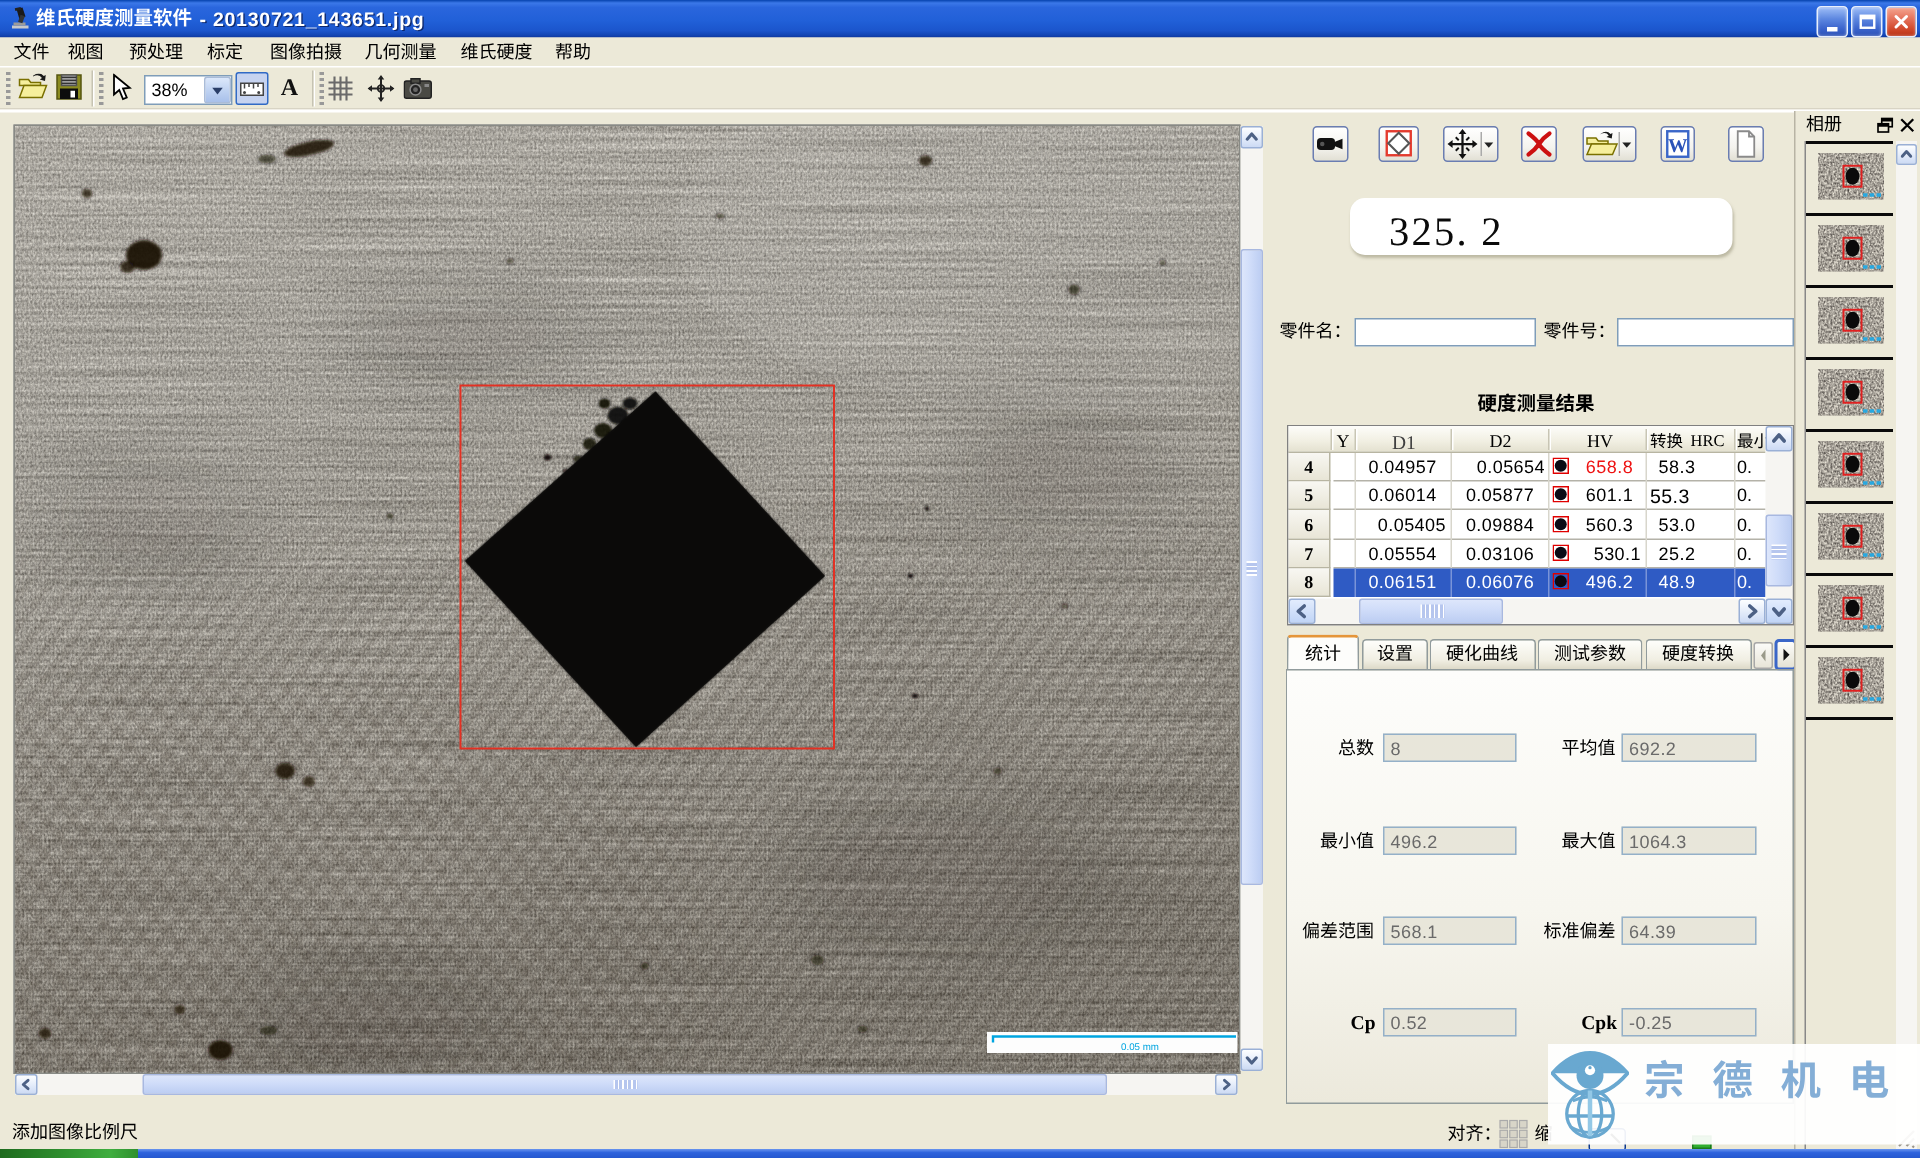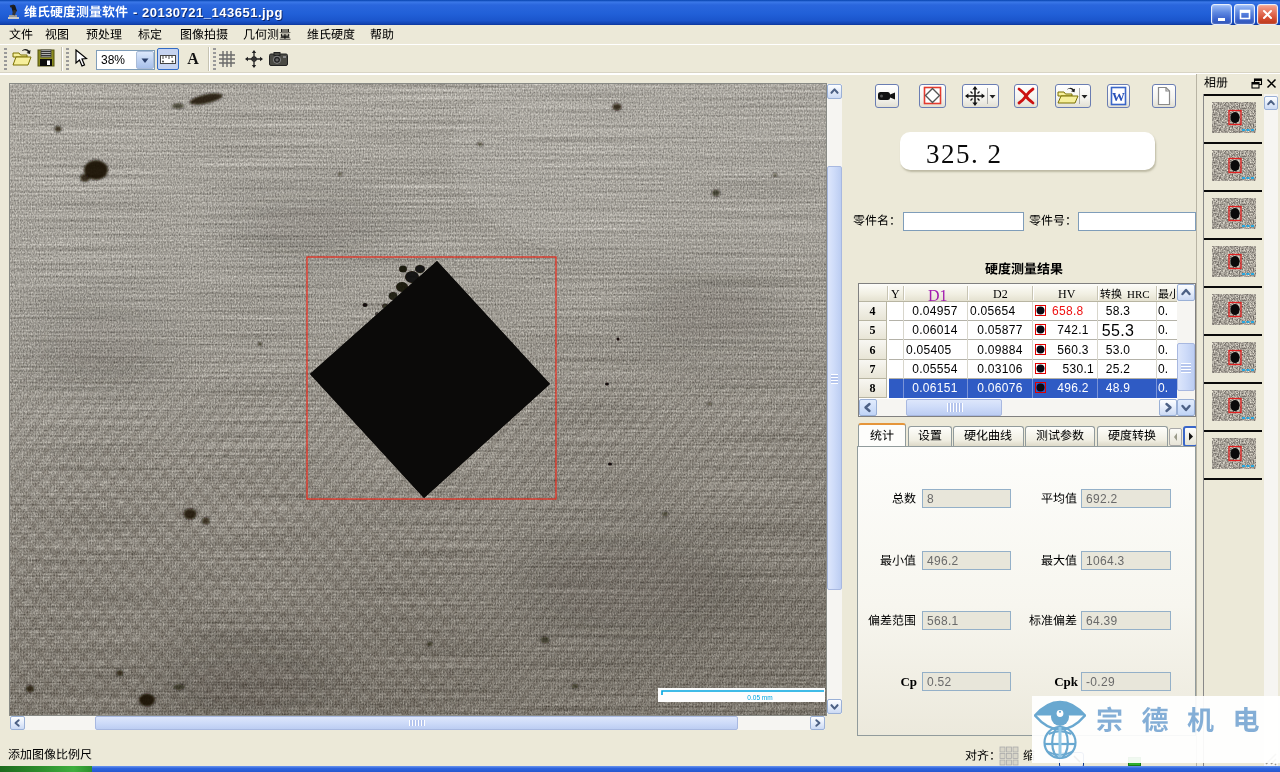--- a/index.html
+++ b/index.html
@@ -399,21 +399,21 @@
   </div>
 <div class="abs" style="left:858px;top:283px;width:338px;height:134px;border:1px solid #808080;background:#fff"></div>
 <div class="abs" style="left:859px;top:284px;width:318px;height:18px;background:linear-gradient(180deg,#fdfdfa,#f1efe2 60%,#e4e1d0);border-bottom:1px solid #b8b5a2"></div>
 <div class="abs" style="left:887px;top:286px;width:1px;height:14px;background:#c8c5b4;box-shadow:1px 0 0 #fff"></div>
 <div class="abs" style="left:903px;top:286px;width:1px;height:14px;background:#c8c5b4;box-shadow:1px 0 0 #fff"></div>
 <div class="abs" style="left:967px;top:286px;width:1px;height:14px;background:#c8c5b4;box-shadow:1px 0 0 #fff"></div>
 <div class="abs" style="left:1032px;top:286px;width:1px;height:14px;background:#c8c5b4;box-shadow:1px 0 0 #fff"></div>
 <div class="abs" style="left:1097px;top:286px;width:1px;height:14px;background:#c8c5b4;box-shadow:1px 0 0 #fff"></div>
 <div class="abs" style="left:1156px;top:286px;width:1px;height:14px;background:#c8c5b4;box-shadow:1px 0 0 #fff"></div>
 <div class="abs" style="left:891px;top:287px;font-size:12px;font-family:'Liberation Serif';color:#000">Y</div>
-<div class="abs" style="left:928px;top:287px;font-size:16px;font-family:'Liberation Serif';color:#a21caf">D1</div>
+<div class="abs" style="left:928px;top:287px;font-size:13px;font-family:'Liberation Serif';color:#404040">D1</div>
 <div class="abs" style="left:993px;top:287px;font-size:12px;font-family:'Liberation Serif';color:#000">D2</div>
 <div class="abs" style="left:1058px;top:287px;font-size:12px;font-family:'Liberation Serif';color:#000">HV</div>
 <div style="position:absolute;left:1100px;top:288px;">
     <svg width="22" height="13" viewBox="0 0 22.0 12.6" style="overflow:visible" fill="#000" xmlns="http://www.w3.org/2000/svg">
       <path transform="translate(0.0,9.7)" d="M0.9 -3.7C1 -3.7 1.3 -3.8 1.7 -3.8H2.7V-2.2L0.4 -1.8L0.6 -1L2.7 -1.4V0.8H3.5V-1.6L4.9 -1.9L4.9 -2.6L3.5 -2.3V-3.8H4.6V-4.6H3.5V-6.2H2.7V-4.6H1.6C1.9 -5.3 2.3 -6.2 2.6 -7.2H4.6V-8H2.8C2.9 -8.3 3 -8.7 3.1 -9.1L2.3 -9.2C2.2 -8.8 2.1 -8.4 2 -8H0.5V-7.2H1.8C1.6 -6.3 1.3 -5.5 1.2 -5.3C1 -4.8 0.8 -4.4 0.6 -4.4C0.7 -4.2 0.8 -3.8 0.9 -3.7ZM4.7 -5.9V-5.1H6.3C6.1 -4.3 5.8 -3.6 5.6 -3.1H8.8C8.4 -2.5 8 -1.8 7.5 -1.3C7.1 -1.5 6.7 -1.8 6.4 -2L5.8 -1.4C7 -0.8 8.3 0.2 8.9 0.9L9.5 0.3C9.1 -0.1 8.7 -0.4 8.1 -0.8C8.8 -1.7 9.6 -2.8 10.1 -3.6L9.5 -3.9L9.4 -3.8H6.8L7.1 -5.1H10.5V-5.9H7.4L7.7 -7.2H10.2V-8H7.9L8.2 -9.1L7.4 -9.2L7.1 -8H5.1V-7.2H6.9L6.5 -5.9Z"></path>
       <path transform="translate(11.0,9.7)" d="M1.8 -9.2V-7H0.5V-6.2H1.8V-3.8C1.3 -3.6 0.8 -3.5 0.4 -3.4L0.6 -2.6L1.8 -3V-0.1C1.8 0 1.7 0 1.6 0C1.5 0.1 1.1 0.1 0.7 0C0.8 0.3 0.9 0.6 1 0.8C1.6 0.9 2 0.8 2.3 0.7C2.5 0.5 2.6 0.3 2.6 -0.1V-3.2L3.8 -3.6L3.7 -4.4L2.6 -4V-6.2H3.6V-7H2.6V-9.2ZM5.9 -7.6H8.2C7.9 -7.2 7.6 -6.8 7.3 -6.5H5C5.4 -6.8 5.6 -7.2 5.9 -7.6ZM3.7 -3.2V-2.5H6.3C5.9 -1.5 5 -0.5 3.1 0.3C3.2 0.5 3.5 0.7 3.6 0.9C5.5 0 6.5 -1 7 -2C7.7 -0.7 8.8 0.3 10.1 0.8C10.2 0.6 10.5 0.4 10.7 0.2C9.3 -0.3 8.2 -1.3 7.6 -2.5H10.4V-3.2H9.7V-6.5H8.2C8.7 -6.9 9.1 -7.5 9.4 -7.9L8.8 -8.3L8.7 -8.3H6.3C6.5 -8.6 6.6 -8.8 6.7 -9.1L5.9 -9.3C5.5 -8.3 4.8 -7.2 3.7 -6.3C3.9 -6.2 4.1 -5.9 4.3 -5.7L4.5 -5.9V-3.2ZM5.3 -3.2V-5.8H6.7V-4.6C6.7 -4.2 6.7 -3.7 6.6 -3.2ZM8.9 -3.2H7.4C7.5 -3.7 7.5 -4.2 7.5 -4.6V-5.8H8.9Z"></path>
     </svg>
     <span style="position:absolute;left:27px;top:0px;font-size:11px;font-family:'Liberation Serif'">HRC</span>
   </div>
 <div style="position:absolute;left:1158px;top:288px;">
@@ -423,52 +423,52 @@
     </svg>
   </div>
 <div class="abs" style="left:859px;top:302px;width:28px;height:19px;background:linear-gradient(180deg,#f8f7f2,#e8e5d6);border-bottom:1px solid #b8b5a2;border-right:1px solid #b8b5a2;font-size:12px;font-weight:bold;font-family:'Liberation Serif';text-align:center;line-height:19px">4</div>
 <div class="abs" style="left:889px;top:320px;width:288px;height:1px;background:#b4b2a8"></div>
 <div class="abs" style="left:903px;top:302px;width:1px;height:19px;background:#d8d6cc"></div>
 <div class="abs" style="left:967px;top:302px;width:1px;height:19px;background:#d8d6cc"></div>
 <div class="abs" style="left:1032px;top:302px;width:1px;height:19px;background:#d8d6cc"></div>
 <div class="abs" style="left:1097px;top:302px;width:1px;height:19px;background:#d8d6cc"></div>
 <div class="abs" style="left:1156px;top:302px;width:1px;height:19px;background:#d8d6cc"></div>
 <div class="abs" style="left:906px;top:302px;width:58px;height:19px;font-size:12px;color:#000;text-align:center;line-height:19px;letter-spacing:0.3px">0.04957</div>
-<div class="abs" style="left:970px;top:302px;width:60px;height:19px;font-size:12px;color:#000;text-align:left;line-height:19px;letter-spacing:0.3px">0.05654</div>
+<div class="abs" style="left:970px;top:302px;width:60px;height:19px;font-size:12px;color:#000;text-align:right;line-height:19px;letter-spacing:0.3px">0.05654</div>
 <svg class="abs" style="left:1035px;top:305px" width="11" height="11" viewBox="0 0 11 11">
     <rect x="0.5" y="0.5" width="10" height="10" fill="#fff" stroke="#e00000"></rect>
     <circle cx="5.5" cy="5.5" r="4" fill="#0a0a14"></circle>
   </svg>
-<div class="abs" style="left:1052px;top:302px;width:42px;height:19px;font-size:12px;color:#ee1111;text-align:left;line-height:19px;letter-spacing:0.3px">658.8</div>
+<div class="abs" style="left:1052px;top:302px;width:42px;height:19px;font-size:12px;color:#ee1111;text-align:center;line-height:19px;letter-spacing:0.3px">658.8</div>
 <div class="abs" style="left:1100px;top:302px;width:36px;height:31px;font-size:12px;color:#000;text-align:center;line-height:19px;letter-spacing:0.3px">58.3</div>
 <div class="abs" style="left:1158px;top:302px;width:19px;height:19px;font-size:12px;color:#000;text-align:left;line-height:19px">0.</div>
 <div class="abs" style="left:859px;top:321px;width:28px;height:19px;background:linear-gradient(180deg,#f8f7f2,#e8e5d6);border-bottom:1px solid #b8b5a2;border-right:1px solid #b8b5a2;font-size:12px;font-weight:bold;font-family:'Liberation Serif';text-align:center;line-height:19px">5</div>
 <div class="abs" style="left:889px;top:339px;width:288px;height:1px;background:#b4b2a8"></div>
 <div class="abs" style="left:903px;top:321px;width:1px;height:19px;background:#d8d6cc"></div>
 <div class="abs" style="left:967px;top:321px;width:1px;height:19px;background:#d8d6cc"></div>
 <div class="abs" style="left:1032px;top:321px;width:1px;height:19px;background:#d8d6cc"></div>
 <div class="abs" style="left:1097px;top:321px;width:1px;height:19px;background:#d8d6cc"></div>
 <div class="abs" style="left:1156px;top:321px;width:1px;height:19px;background:#d8d6cc"></div>
 <div class="abs" style="left:906px;top:321px;width:58px;height:19px;font-size:12px;color:#000;text-align:center;line-height:19px;letter-spacing:0.3px">0.06014</div>
 <div class="abs" style="left:970px;top:321px;width:60px;height:19px;font-size:12px;color:#000;text-align:center;line-height:19px;letter-spacing:0.3px">0.05877</div>
 <svg class="abs" style="left:1035px;top:324px" width="11" height="11" viewBox="0 0 11 11">
     <rect x="0.5" y="0.5" width="10" height="10" fill="#fff" stroke="#e00000"></rect>
     <circle cx="5.5" cy="5.5" r="4" fill="#0a0a14"></circle>
   </svg>
-<div class="abs" style="left:1052px;top:321px;width:42px;height:19px;font-size:12px;color:#000;text-align:center;line-height:19px;letter-spacing:0.3px">742.1</div>
-<div class="abs" style="left:1100px;top:321px;width:36px;height:19px;font-size:16px;color:#000;text-align:center;line-height:19px;letter-spacing:0.3px">55.3</div>
+<div class="abs" style="left:1052px;top:321px;width:42px;height:19px;font-size:12px;color:#000;text-align:center;line-height:19px;letter-spacing:0.3px">601.1</div>
+<div class="abs" style="left:1100px;top:321px;width:36px;height:19px;font-size:13px;color:#000;line-height:19px;letter-spacing:0.3px">55.3</div>
 <div class="abs" style="left:1158px;top:321px;width:19px;height:19px;font-size:12px;color:#000;text-align:left;line-height:19px">0.</div>
 <div class="abs" style="left:859px;top:340px;width:28px;height:20px;background:linear-gradient(180deg,#f8f7f2,#e8e5d6);border-bottom:1px solid #b8b5a2;border-right:1px solid #b8b5a2;font-size:12px;font-weight:bold;font-family:'Liberation Serif';text-align:center;line-height:20px">6</div>
 <div class="abs" style="left:889px;top:359px;width:288px;height:1px;background:#b4b2a8"></div>
 <div class="abs" style="left:903px;top:340px;width:1px;height:20px;background:#d8d6cc"></div>
 <div class="abs" style="left:967px;top:340px;width:1px;height:20px;background:#d8d6cc"></div>
 <div class="abs" style="left:1032px;top:340px;width:1px;height:20px;background:#d8d6cc"></div>
 <div class="abs" style="left:1097px;top:340px;width:1px;height:20px;background:#d8d6cc"></div>
 <div class="abs" style="left:1156px;top:340px;width:1px;height:20px;background:#d8d6cc"></div>
-<div class="abs" style="left:906px;top:340px;width:58px;height:20px;font-size:12px;color:#000;text-align:left;line-height:20px;letter-spacing:0.3px">0.05405</div>
+<div class="abs" style="left:906px;top:340px;width:58px;height:20px;font-size:12px;color:#000;text-align:right;line-height:20px;letter-spacing:0.3px">0.05405</div>
 <div class="abs" style="left:970px;top:340px;width:60px;height:20px;font-size:12px;color:#000;text-align:center;line-height:20px;letter-spacing:0.3px">0.09884</div>
 <svg class="abs" style="left:1035px;top:344px" width="11" height="11" viewBox="0 0 11 11">
     <rect x="0.5" y="0.5" width="10" height="10" fill="#fff" stroke="#e00000"></rect>
     <circle cx="5.5" cy="5.5" r="4" fill="#0a0a14"></circle>
   </svg>
 <div class="abs" style="left:1052px;top:340px;width:42px;height:20px;font-size:12px;color:#000;text-align:center;line-height:20px;letter-spacing:0.3px">560.3</div>
 <div class="abs" style="left:1100px;top:340px;width:36px;height:20px;font-size:12px;color:#000;text-align:center;line-height:20px;letter-spacing:0.3px">53.0</div>
 <div class="abs" style="left:1158px;top:340px;width:19px;height:20px;font-size:12px;color:#000;text-align:left;line-height:20px">0.</div>
 <div class="abs" style="left:859px;top:360px;width:28px;height:19px;background:linear-gradient(180deg,#f8f7f2,#e8e5d6);border-bottom:1px solid #b8b5a2;border-right:1px solid #b8b5a2;font-size:12px;font-weight:bold;font-family:'Liberation Serif';text-align:center;line-height:19px">7</div>
 <div class="abs" style="left:889px;top:378px;width:288px;height:1px;background:#b4b2a8"></div>
@@ -627,21 +627,21 @@
       <path transform="translate(0.0,10.6)" d="M5.6 -9.2V-8.3H10.8V-9.2ZM9.3 -3.9C9.9 -2.7 10.5 -1.1 10.7 -0.2L11.5 -0.5C11.3 -1.4 10.7 -3 10.1 -4.1ZM5.9 -4.1C5.6 -2.8 5 -1.5 4.4 -0.7C4.6 -0.6 4.9 -0.3 5.1 -0.2C5.7 -1.1 6.3 -2.5 6.7 -3.9ZM5.1 -6.3V-5.4H7.6V-0.2C7.6 -0.1 7.6 -0 7.4 0C7.2 0 6.7 0 6.1 -0C6.2 0.3 6.3 0.6 6.3 0.9C7.2 0.9 7.7 0.9 8.1 0.7C8.4 0.6 8.5 0.3 8.5 -0.2V-5.4H11.5V-6.3ZM2.4 -10.1V-7.5H0.6V-6.7H2.2C1.8 -5.2 1.1 -3.5 0.3 -2.6C0.5 -2.4 0.7 -2 0.8 -1.7C1.4 -2.5 2 -3.8 2.4 -5.1V0.9H3.3V-5.3C3.7 -4.7 4.2 -4 4.4 -3.6L4.9 -4.3C4.7 -4.7 3.7 -6 3.3 -6.4V-6.7H4.9V-7.5H3.3V-10.1Z"></path>
       <path transform="translate(12.0,10.6)" d="M0.6 -9.2C1.2 -8.3 1.9 -7.2 2.2 -6.5L3 -6.9C2.7 -7.6 2 -8.7 1.4 -9.6ZM0.6 -0 1.5 0.4C2.1 -0.7 2.7 -2.3 3.2 -3.6L2.4 -4.1C1.9 -2.6 1.1 -1 0.6 -0ZM5.2 -4.7H7.8V-3.1H5.2ZM5.2 -5.5V-7.2H7.8V-5.5ZM7.3 -9.7C7.6 -9.1 8 -8.4 8.2 -7.9H5.4C5.7 -8.5 6 -9.1 6.2 -9.8L5.3 -10C4.7 -8.1 3.7 -6.3 2.5 -5.2C2.7 -5.1 3.1 -4.7 3.2 -4.6C3.6 -5 4 -5.5 4.4 -6.1V1H5.2V0.1H11.4V-0.7H8.6V-2.4H10.9V-3.1H8.6V-4.7H11V-5.5H8.6V-7.2H11.2V-7.9H8.2L9 -8.3C8.8 -8.8 8.4 -9.5 8 -10ZM5.2 -2.4H7.8V-0.7H5.2Z"></path>
       <path transform="translate(24.0,10.6)" d="M4.3 -8.8V-6.3C4.3 -4.5 4.2 -1.7 3.4 0.3C3.6 0.4 3.9 0.7 4.1 0.8C4.9 -1.1 5.1 -3.9 5.1 -5.9H11V-8.8H8.3C8.1 -9.2 7.9 -9.7 7.6 -10.1L6.8 -9.9C7 -9.6 7.2 -9.1 7.3 -8.8ZM3.4 -10C2.7 -8.2 1.5 -6.4 0.4 -5.2C0.5 -5 0.8 -4.6 0.9 -4.4C1.3 -4.8 1.7 -5.3 2.1 -5.8V0.9H2.9V-7.2C3.4 -8 3.9 -8.9 4.2 -9.8ZM5.1 -8H10.1V-6.6H5.1ZM10.4 -4.3V-2.5H9.3V-4.3ZM5.3 -5.1V0.9H6V-1.8H7V0.6H7.6V-1.8H8.7V0.6H9.3V-1.8H10.4V0C10.4 0.1 10.4 0.2 10.3 0.2C10.2 0.2 9.9 0.2 9.5 0.2C9.6 0.4 9.7 0.7 9.8 0.9C10.3 0.9 10.6 0.9 10.9 0.7C11.1 0.6 11.1 0.4 11.1 0V-5.1ZM6 -2.5V-4.3H7V-2.5ZM7.6 -4.3H8.7V-2.5H7.6Z"></path>
       <path transform="translate(36.0,10.6)" d="M8.3 -10.1C8.1 -9.6 7.7 -9 7.4 -8.5H4.6C4.5 -9 4 -9.6 3.6 -10.1L2.9 -9.7C3.1 -9.4 3.4 -8.9 3.6 -8.5H1.3V-7.7H5.3C5.2 -7.3 5.1 -7 5 -6.6H1.8V-5.8H4.8C4.7 -5.5 4.5 -5.1 4.4 -4.8H0.7V-3.9H3.9C3.1 -2.5 2 -1.4 0.5 -0.6C0.7 -0.4 1 -0 1.1 0.2C2.4 -0.6 3.4 -1.5 4.2 -2.7V-2.1H6.7V-0.4H2.7V0.4H11.2V-0.4H7.6V-2.1H10.4V-3H4.4C4.6 -3.3 4.8 -3.6 5 -3.9H11.3V-4.8H5.4C5.5 -5.1 5.6 -5.5 5.7 -5.8H10.2V-6.6H6C6.1 -7 6.2 -7.3 6.2 -7.7H10.8V-8.5H8.4C8.7 -8.9 9 -9.4 9.3 -9.8Z"></path>
     </svg>
   </div>
 <div class="abs" style="left:1081px;top:611px;width:90px;height:19px;border:1px solid #94b0c8;background:#e8e6da;font-size:12px;color:#6a6a6a;line-height:18px;padding-left:4px;letter-spacing:0.3px">64.39</div>
 <div class="abs" style="left:0;top:674px;width:917px;text-align:right;font-size:13px;font-weight:bold;font-family:'Liberation Serif'">Cp</div>
 <div class="abs" style="left:922px;top:672px;width:89px;height:19px;border:1px solid #94b0c8;background:#e8e6da;font-size:12px;color:#6a6a6a;line-height:18px;padding-left:4px;letter-spacing:0.3px">0.52</div>
 <div class="abs" style="left:0;top:674px;width:1078px;text-align:right;font-size:13px;font-weight:bold;font-family:'Liberation Serif'">Cpk</div>
-<div class="abs" style="left:1081px;top:672px;width:90px;height:19px;border:1px solid #94b0c8;background:#e8e6da;font-size:12px;color:#6a6a6a;line-height:18px;padding-left:4px;letter-spacing:0.3px">-0.29</div>
+<div class="abs" style="left:1081px;top:672px;width:90px;height:19px;border:1px solid #94b0c8;background:#e8e6da;font-size:12px;color:#6a6a6a;line-height:18px;padding-left:4px;letter-spacing:0.3px">-0.25</div>
 <div style="position:absolute;left:965px;top:749px;">
     <svg width="36" height="14" viewBox="0 0 36.0 13.8" style="overflow:visible" fill="#000" xmlns="http://www.w3.org/2000/svg">
       <path transform="translate(0.0,10.6)" d="M6 -4.7C6.6 -3.9 7.1 -2.7 7.3 -2L8.1 -2.4C7.9 -3.1 7.3 -4.2 6.8 -5.1ZM1.1 -5.4C1.8 -4.8 2.6 -4 3.3 -3.2C2.6 -1.7 1.6 -0.5 0.5 0.2C0.8 0.4 1 0.7 1.2 0.9C2.3 0.1 3.2 -1 3.9 -2.4C4.5 -1.8 4.9 -1.1 5.2 -0.6L5.9 -1.2C5.6 -1.9 5 -2.6 4.4 -3.4C4.9 -4.8 5.3 -6.4 5.5 -8.3L4.9 -8.5L4.8 -8.5H0.8V-7.6H4.5C4.4 -6.3 4.1 -5.2 3.7 -4.1C3 -4.8 2.4 -5.4 1.7 -6ZM9.2 -10.1V-7.2H5.8V-6.3H9.2V-0.3C9.2 -0 9.1 0 8.9 0C8.7 0 8 0 7.3 0C7.4 0.3 7.5 0.7 7.6 0.9C8.6 0.9 9.2 0.9 9.6 0.8C9.9 0.6 10.1 0.3 10.1 -0.3V-6.3H11.5V-7.2H10.1V-10.1Z"></path>
       <path transform="translate(12.0,10.6)" d="M7.9 -4V1H8.8V-4ZM3.2 -4.1V-2.7C3.2 -1.7 3 -0.5 1.5 0.3C1.7 0.5 2 0.8 2.1 1C3.9 -0 4.1 -1.4 4.1 -2.7V-4.1ZM8 -8.1C7.5 -7.3 6.9 -6.7 6 -6.2C5.1 -6.7 4.4 -7.3 3.8 -8.1ZM5.2 -9.9C5.5 -9.6 5.7 -9.2 5.9 -8.8H0.7V-8.1H2.9C3.5 -7.2 4.2 -6.4 5.2 -5.8C3.8 -5.2 2.2 -4.8 0.5 -4.6C0.7 -4.4 0.9 -4 1 -3.8C2.9 -4.1 4.6 -4.6 6 -5.3C7.4 -4.6 9.1 -4.1 11.1 -3.9C11.2 -4.2 11.4 -4.5 11.6 -4.7C9.8 -4.9 8.2 -5.3 6.9 -5.8C7.8 -6.4 8.6 -7.1 9.1 -8.1H11.2V-8.8H6.9C6.7 -9.2 6.4 -9.7 6.1 -10.1Z"></path>
       <path transform="translate(24.0,10.6)" d="M3 -5.8C3.5 -5.8 3.9 -6.2 3.9 -6.7C3.9 -7.3 3.5 -7.6 3 -7.6C2.5 -7.6 2.1 -7.3 2.1 -6.7C2.1 -6.2 2.5 -5.8 3 -5.8ZM3 0C3.5 0 3.9 -0.3 3.9 -0.9C3.9 -1.4 3.5 -1.8 3 -1.8C2.5 -1.8 2.1 -1.4 2.1 -0.9C2.1 -0.3 2.5 0 3 0Z"></path>
     </svg>
   </div>
 <svg class="abs" style="left:999px;top:746px" width="20" height="20" viewBox="0 0 20 20">
 <g fill="#d8d5c8" stroke="#aaa" stroke-width="0.8">
 <rect x="1" y="1" width="5" height="5"></rect>

